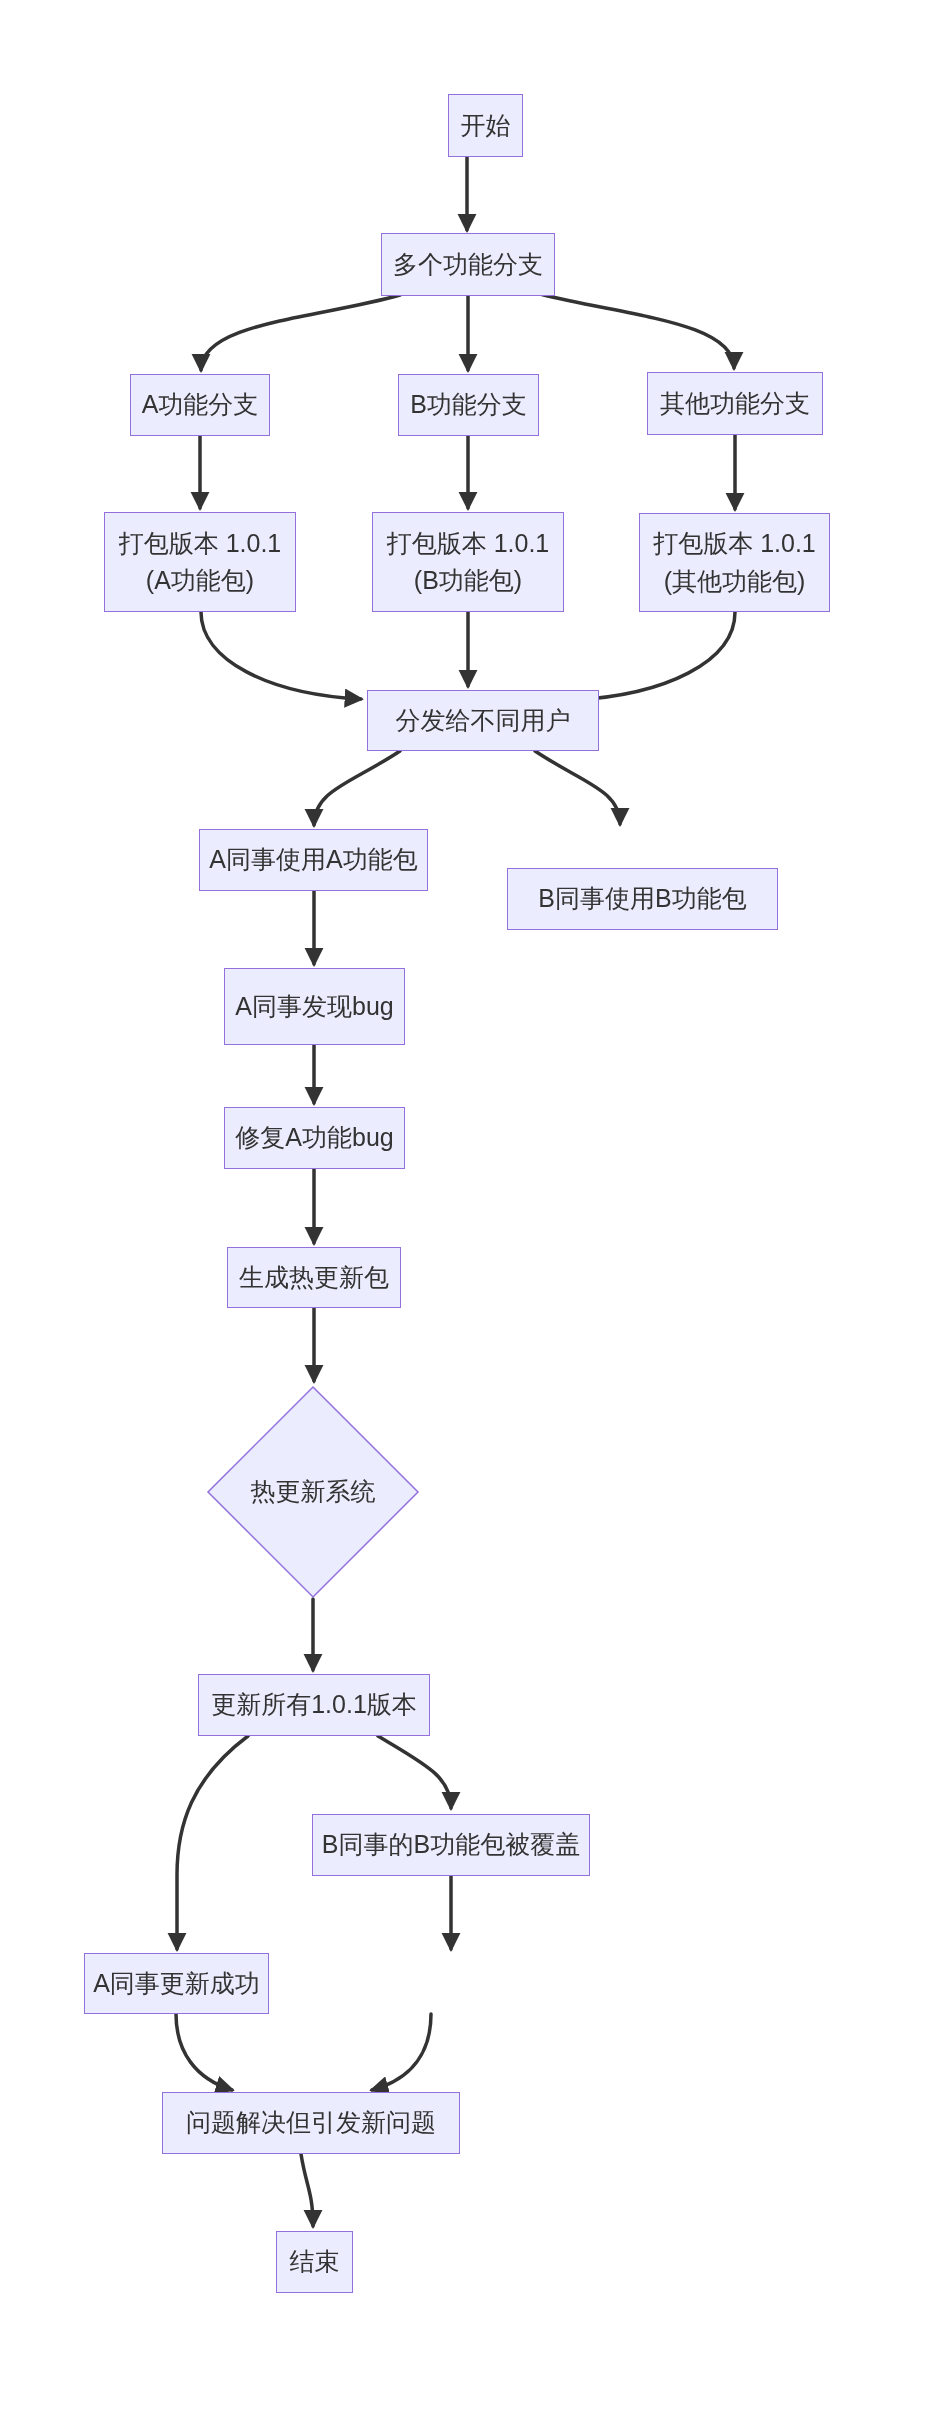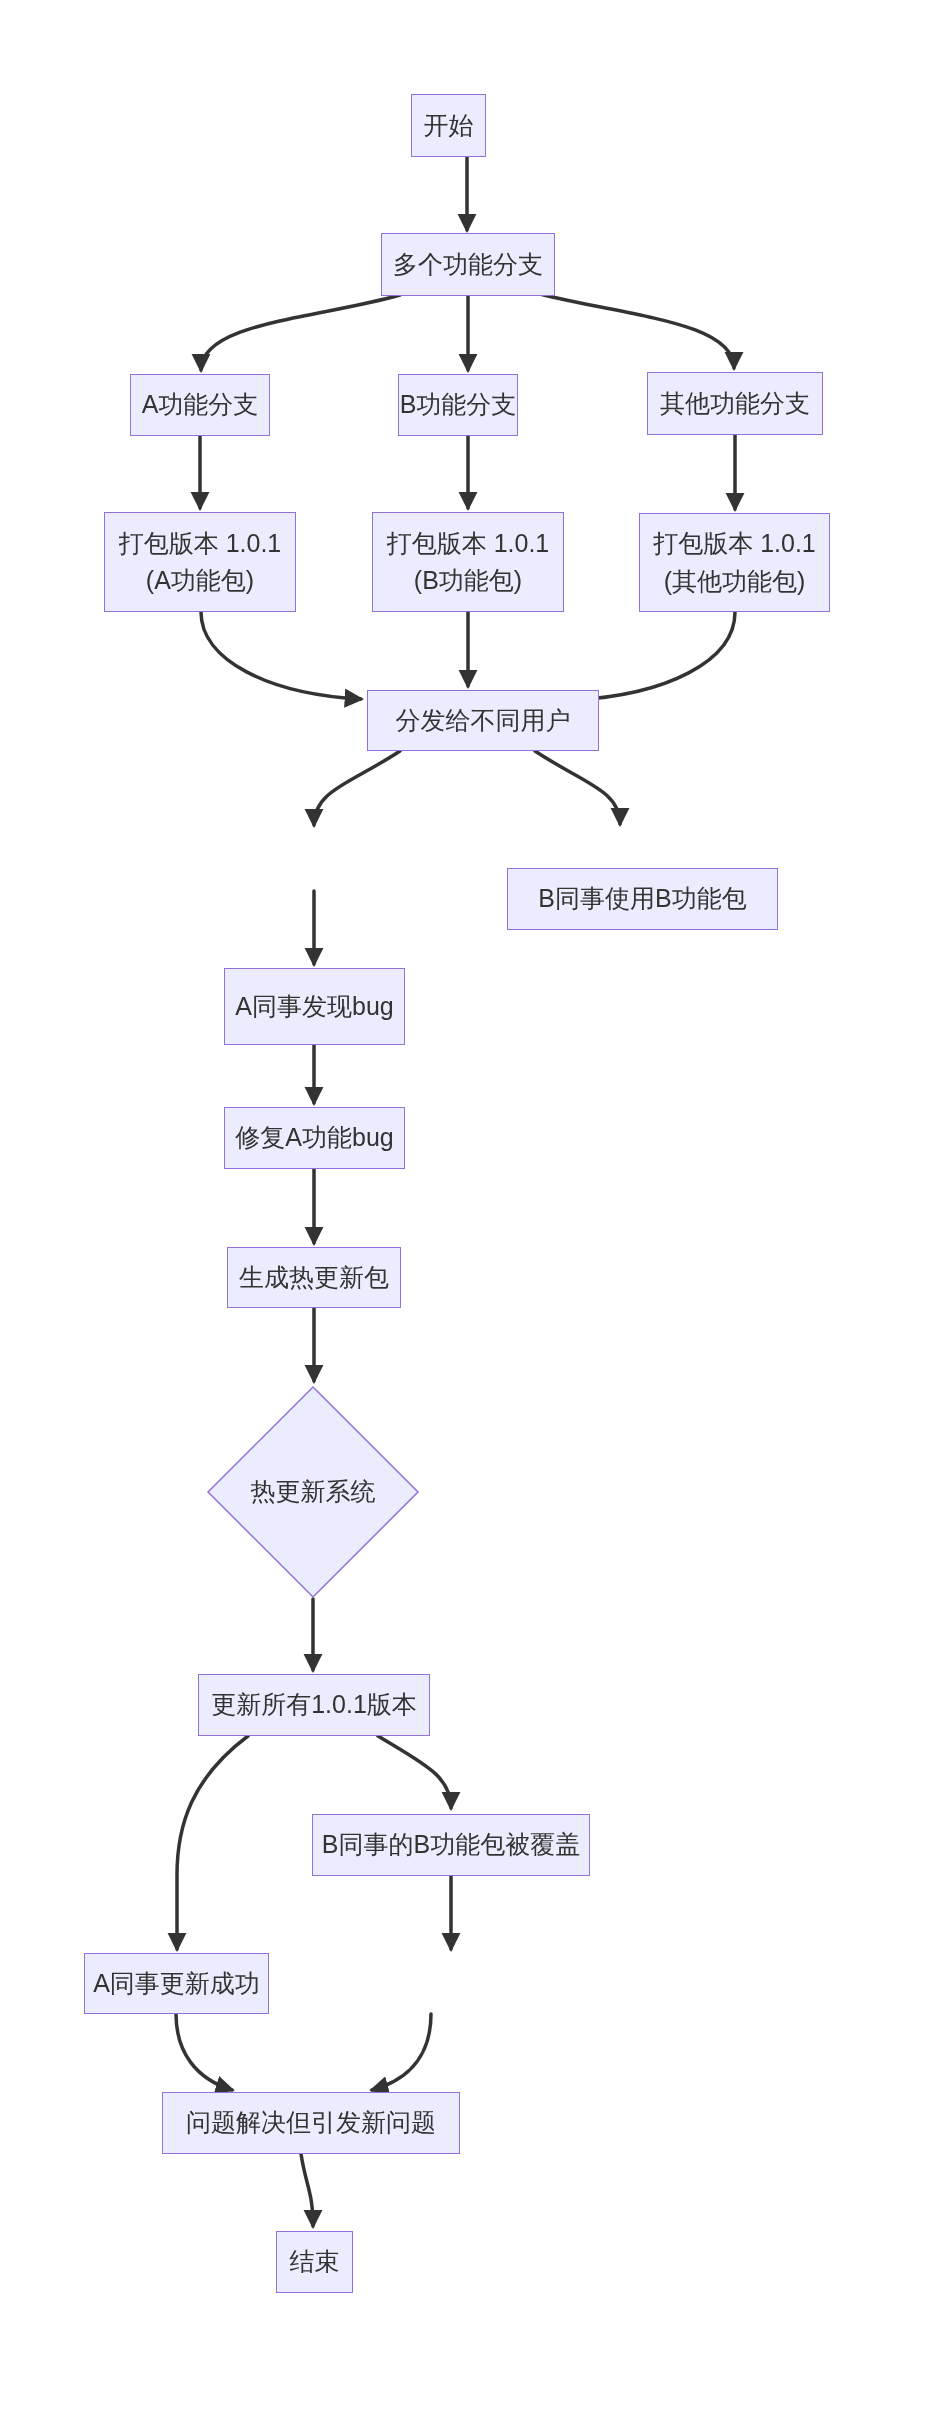--- a/index.html
+++ b/index.html
@@ -80,33 +80,33 @@
       <path d="M248 1736 C192 1778, 177 1825, 177 1875 V1949"></path>
       <path d="M378 1736 C424 1764, 451 1776, 451 1808"></path>
       <path d="M451 1876 V1949"></path>
       <path d="M176 2014 C176 2052, 196 2079, 232 2090"></path>
       <path d="M431 2014 C431 2052, 412 2079, 372 2090"></path>
       <path d="M301 2154 C306 2186, 313 2192, 313 2226"></path>
     </g>
     <polygon points="313,1387 418,1492 313,1597 208,1492" fill="#ECECFF" stroke="#9370DB" stroke-width="1.5"></polygon>
   </svg>
 
-  <div class="node" style="left:411px;top:94px;width:75px;height:63px">
+  <div class="node" style="left:448px;top:94px;width:75px;height:63px">
     <span>开始</span>
   </div>
 
   <div class="node" style="left:381px;top:233px;width:174px;height:63px">
     <span>多个功能分支</span>
   </div>
 
   <div class="node" style="left:130px;top:374px;width:140px;height:62px">
     <span>A功能分支</span>
   </div>
 
-  <div class="node" style="left:398px;top:374px;width:120px;height:62px">
+  <div class="node" style="left:398px;top:374px;width:141px;height:62px">
     <span>B功能分支</span>
   </div>
 
   <div class="node" style="left:647px;top:372px;width:176px;height:63px">
     <span>其他功能分支</span>
   </div>
 
   <div class="node" style="left:104px;top:512px;width:192px;height:100px">
     <span>打包版本 1.0.1</span>
     <span>(A功能包)</span>
@@ -119,20 +119,23 @@
 
   <div class="node" style="left:639px;top:513px;width:191px;height:99px">
     <span>打包版本 1.0.1</span>
     <span>(其他功能包)</span>
   </div>
 
   <div class="node" style="left:367px;top:690px;width:232px;height:61px">
     <span>分发给不同用户</span>
   </div>
 
+  <div class="node" style="left:199px;top:829px;width:229px;height:62px">
+    <span>A同事使用A功能包</span>
+  </div>
 
   <div class="node" style="left:507px;top:868px;width:271px;height:62px">
     <span>B同事使用B功能包</span>
   </div>
 
   <div class="node" style="left:224px;top:968px;width:181px;height:77px">
     <span>A同事发现bug</span>
   </div>
 
   <div class="node" style="left:227px;top:1247px;width:174px;height:61px">

